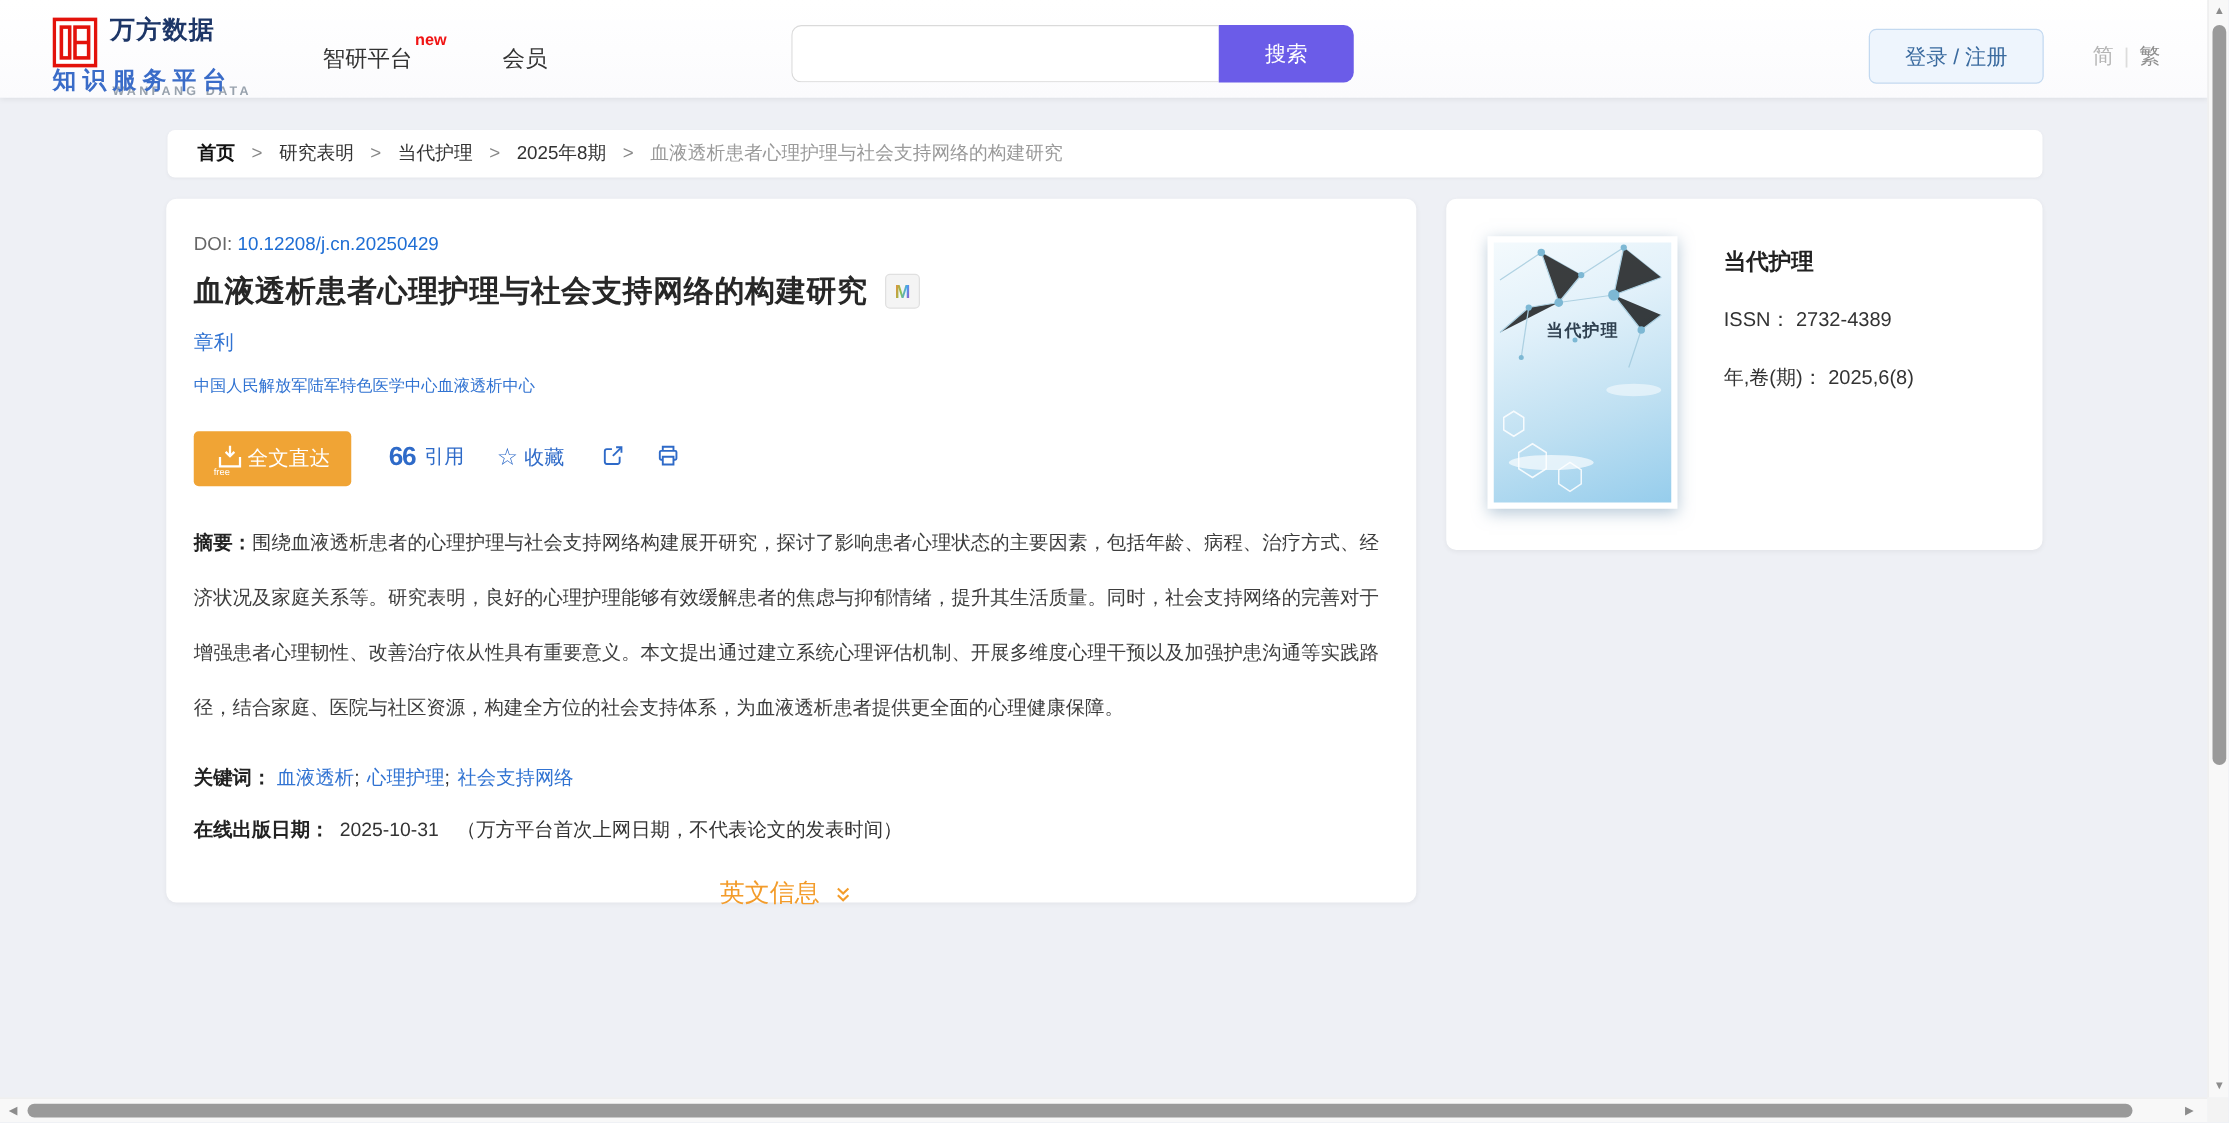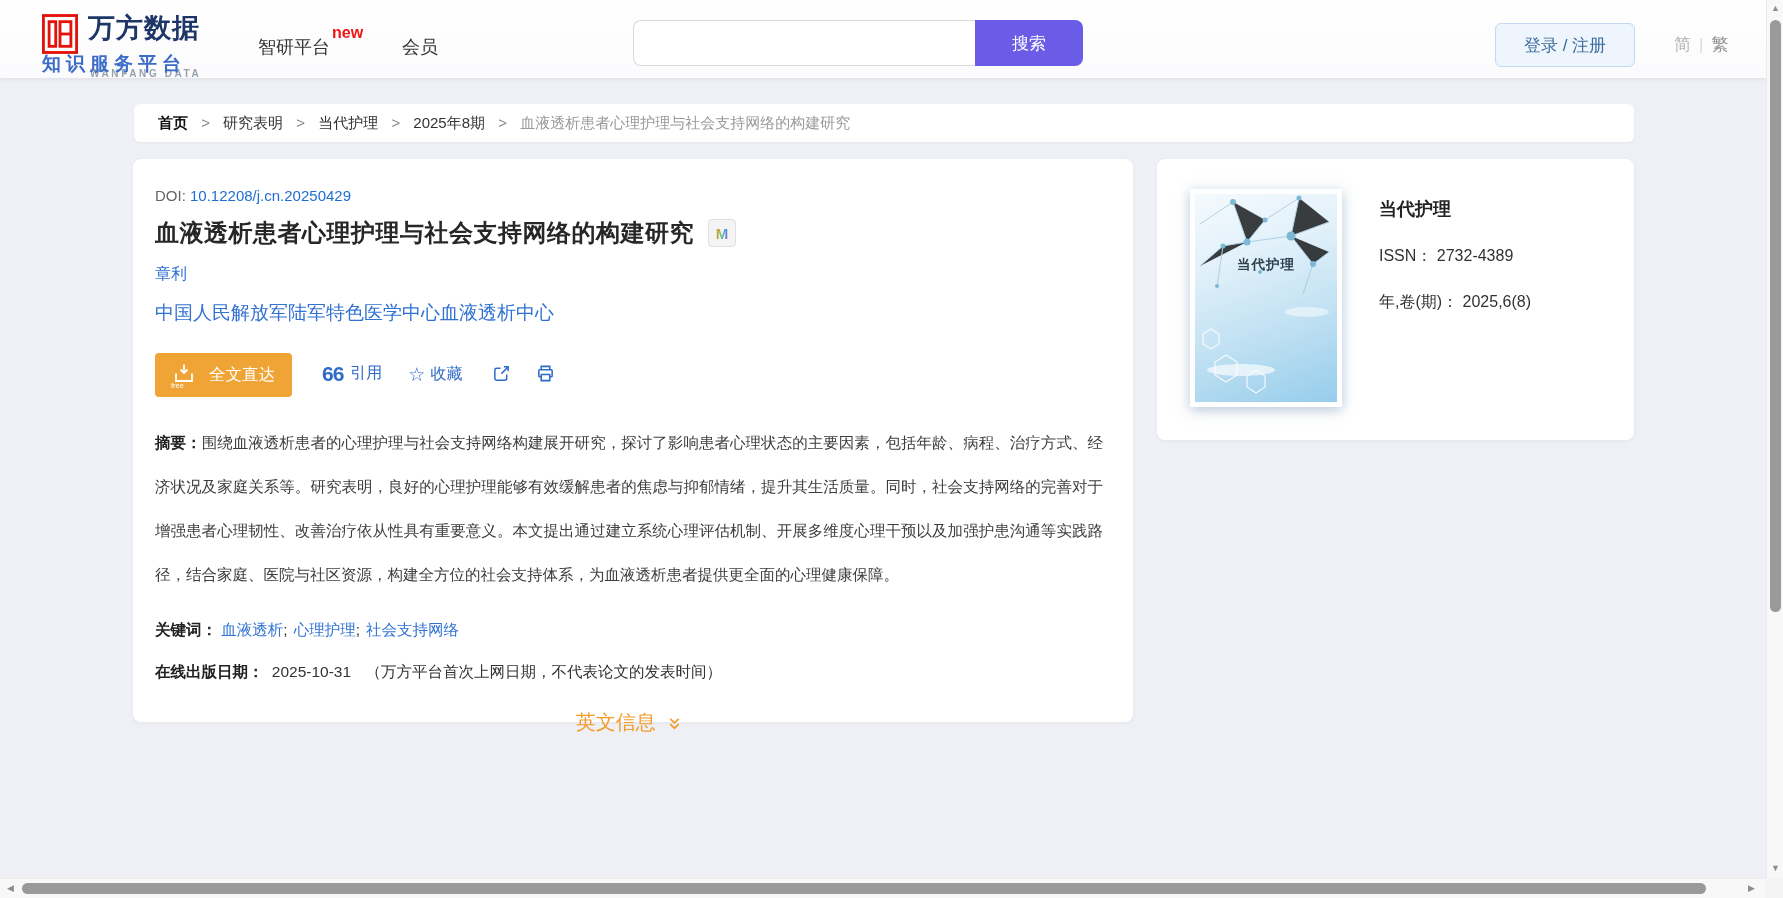--- a/index.html
+++ b/index.html
@@ -2,27 +2,27 @@
 <html><head>
 <meta charset="utf-8">
 <style>
   html,body{margin:0;padding:0;}
   body{font-family:"Liberation Sans","DejaVu Sans",sans-serif;background:#eef0f5;}
   .screen{position:relative;width:1783px;height:898px;background:#eef0f5;overflow:hidden;}
 
   
   .header{position:absolute;left:0;top:0;width:1766px;height:78px;background:linear-gradient(#ffffff,#fbfbfd);box-shadow:0 1px 5px rgba(0,0,0,.08);z-index:2;}
   .logo-icon{position:absolute;left:42px;top:13px;}
-  .brand-cn{position:absolute;left:88px;top:10px;font-size:27px;font-weight:800;color:#1d3667;letter-spacing:1px;}
+  .brand-cn{position:absolute;left:88px;top:10px;font-size:20px;font-weight:800;color:#1d3667;letter-spacing:1px;}
   .brand-en{position:absolute;left:90px;top:48px;font-size:10px;font-weight:700;color:#98a2ad;letter-spacing:2.6px;margin-top:20px;}
   .brand-tagline{position:absolute;left:42px;top:51px;font-size:19px;font-weight:600;color:#3a6cc8;letter-spacing:5px;}
   .nav-item{position:absolute;top:35px;font-size:18px;color:#333;cursor:pointer;}
   .nav-zhiyan{left:258px;}
   .nav-member{left:402px;}
-  .nav-badge{position:absolute;left:332px;top:24px;font-size:16px;font-weight:700;color:#f01414;text-align:center;}
+  .nav-badge{position:absolute;left:332px;top:24px;font-size:13px;font-weight:700;color:#f01414;text-align:center;}
   .search-input{position:absolute;left:633px;top:20px;width:342px;height:46px;box-sizing:border-box;border:1px solid #dadada;border-right:none;border-radius:8px 0 0 8px;background:#fff;font-size:16px;padding:0 14px;outline:none;color:#333;}
   .search-btn{position:absolute;left:975px;top:20px;width:108px;height:46px;border:none;border-radius:0 8px 8px 0;background:#6b5ce8;color:#fff;font-size:17px;cursor:pointer;font-family:inherit;}
   .login-btn{position:absolute;left:1495px;top:23px;width:140px;height:44px;box-sizing:border-box;background:#eef5fd;border:1px solid #c3d9f0;border-radius:6px;color:#3b6b9f;font-size:17px;cursor:pointer;font-family:inherit;}
   .lang{position:absolute;left:1674px;top:33px;font-size:17px;}
   .lang-simple{color:#b5b5b5;cursor:pointer;}
   .lang-div{color:#dcdcdc;margin:0 8px;}
   .lang-trad{color:#8f8f8f;cursor:pointer;}
 
   
   .crumb-card{position:absolute;left:134px;top:104px;width:1500px;height:38px;background:#fff;border-radius:6px;box-shadow:0 1px 3px rgba(0,0,0,.04);line-height:38px;padding:0 24px;box-sizing:border-box;white-space:nowrap;font-size:15px;}
@@ -35,24 +35,24 @@
   .main-card{position:absolute;left:133px;top:159px;width:1000px;height:563px;background:#fff;border-radius:8px;box-shadow:0 1px 4px rgba(0,0,0,.05);box-sizing:border-box;padding:0 30px 0 22px;}
   .doi-row{padding-top:28px;font-size:15px;}
   .doi-label{color:#666;}
   .doi-link{color:#1f6ed4;cursor:pointer;}
   .title-row{margin-top:13px;display:flex;align-items:center;}
   .article-title{font-size:24px;font-weight:700;color:#272727;margin:0;letter-spacing:.5px;}
   .m-badge{display:inline-flex;align-items:center;justify-content:center;width:26px;height:26px;margin-left:14px;background:#f4f4f4;border:1px solid #e0e0e0;border-radius:4px;cursor:pointer;}
   .m-badge b{font-size:15px;font-weight:800;background:linear-gradient(100deg,#f08a3c 5%,#8bc34a 40%,#42a5f5 70%,#ab47bc 95%);-webkit-background-clip:text;background-clip:text;color:transparent;}
   .author-row{margin-top:15px;font-size:16px;}
   .author-link{color:#3173d2;cursor:pointer;}
-  .affil-row{margin-top:15px;font-size:19px;}
+  .affil-row{margin-top:15px;font-size:13px;}
   .affil-link{color:#3173d2;cursor:pointer;}
   .actions{margin-top:27px;display:flex;align-items:center;}
-  .btn-fulltext{display:inline-flex;align-items:center;gap:13px;height:44px;padding:0 17px;background:#f0a435;border:none;border-radius:4px;color:#fff;font-size:16.5px;cursor:pointer;font-family:inherit;}
+  .btn-fulltext{display:inline-flex;align-items:center;gap:2px;height:44px;padding:0 17px;background:#f0a435;border:none;border-radius:4px;color:#fff;font-size:16.5px;cursor:pointer;font-family:inherit;}
   .ft-icon{position:relative;width:24px;height:26px;display:inline-block;}
   .ft-free{position:absolute;left:-1px;bottom:-1px;font-size:7.5px;color:#fff;line-height:1;}
   .act{display:inline-flex;align-items:flex-start;color:#2e6ac8;font-size:16px;cursor:pointer;text-decoration:none;}
   .act-cite{margin-left:30px;}
   .quote66{font-weight:800;font-size:21px;letter-spacing:-1px;margin-right:7px;position:relative;top:-1px;}
   .act-fav{margin-left:26px;}
   .star{font-size:19px;margin-right:5px;position:relative;top:-1px;}
   .act-share{margin-left:30px;}
   .act-print{margin-left:25px;}
   .abstract{margin-top:24px;font-size:15.5px;line-height:44px;color:#3d3d3d;text-align:justify;}

